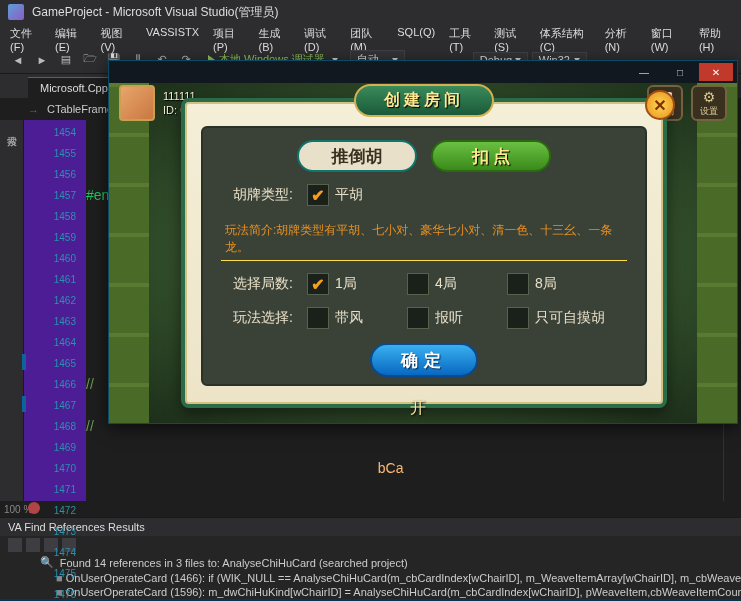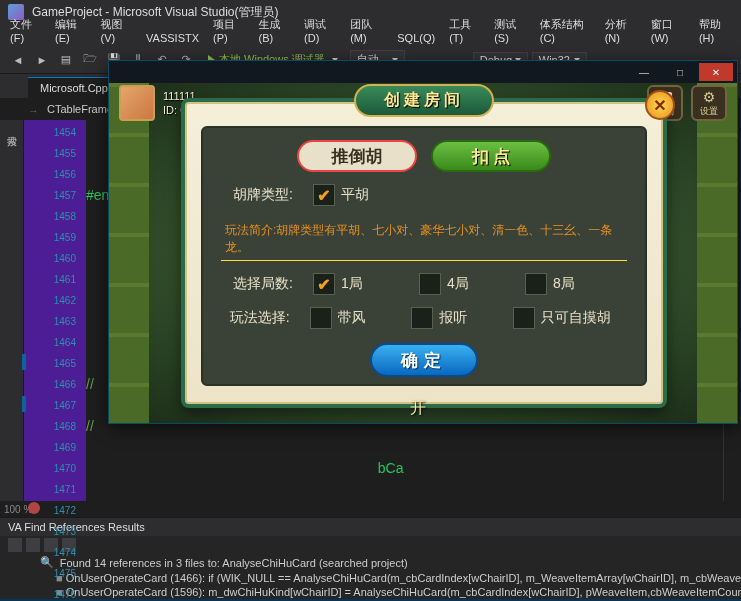--- a/index.html
+++ b/index.html
@@ -1,19 +1,19 @@
 <!DOCTYPE html>
 <html><head>
 <meta charset="utf-8">
 <style>
 *{margin:0;padding:0;box-sizing:border-box;font-family:"Segoe UI","Microsoft YaHei",sans-serif}
 body{width:741px;height:601px;background:#2d2d30;overflow:hidden;position:relative;color:#ddd;font-size:12px}
 .title-bar{height:24px;background:#2d2d30;display:flex;align-items:center;padding:0 8px;gap:8px}
 .logo{width:16px;height:16px;background:linear-gradient(135deg,#5c9fd6 0%,#8e5cc4 100%);border-radius:2px}
-.menu-bar{height:22px;display:flex;align-items:flex-end;padding:0 4px;gap:2px;background:#2d2d30}
+.menu-bar{height:22px;display:flex;align-items:flex-start;padding:0 4px;gap:2px;background:#2d2d30}
 .menu-item{padding:2px 6px;font-size:11px;cursor:pointer}
 .toolbar{height:28px;background:#2d2d30;display:flex;align-items:center;padding:0 8px;gap:4px;border-bottom:1px solid #1a1a1a}
 .tool-btn{width:20px;height:20px;display:flex;align-items:center;justify-content:center;cursor:pointer;color:#bbb;font-size:11px}
 .debug-btn{display:flex;align-items:center;gap:4px;padding:2px 8px;color:#8cc152;cursor:pointer;font-size:11px}
 .play-triangle{width:0;height:0;border-left:7px solid #8cc152;border-top:5px solid transparent;border-bottom:5px solid transparent}
 .combo{background:#333337;border:1px solid #3f3f46;padding:1px 6px;font-size:11px;min-width:55px;display:flex;align-items:center;justify-content:space-between}
 .combo-arrow{width:0;height:0;border-top:4px solid #ccc;border-left:3px solid transparent;border-right:3px solid transparent}
 .tabs{height:24px;background:#2d2d30;display:flex;align-items:flex-end;padding-left:28px}
 .tab{padding:4px 12px;font-size:11px;background:#2d2d30;cursor:pointer;display:flex;align-items:center;gap:6px}
 .tab.active{background:#1e1e1e;border-top:1px solid #007acc}
@@ -21,21 +21,21 @@
 .nav-bar{height:22px;background:#1e1e1e;display:flex;align-items:center;padding-left:28px;gap:8px;font-size:11px}
 .nav-item{display:flex;align-items:center;gap:4px;color:#ccc}
 .nav-sep{color:#666}
 .workspace{display:flex;height:calc(100% - 220px)}
 .sidebar{width:24px;background:#2d2d30;border-right:1px solid #1a1a1a;display:flex;flex-direction:column;align-items:center;padding-top:4px;gap:4px;position:relative}
 .sidebar-label{writing-mode:vertical-lr;font-size:10px;color:#aaa;margin-top:4px}
 .editor{flex:1;background:#1e1e1e;display:flex;position:relative}
 .gutter{width:62px;background:#4c1d95;padding-top:2px;text-align:right;color:#2b91af;font-family:Consolas,monospace;font-size:10px;line-height:21px;padding-right:10px;position:relative}
 .breakpoint{position:absolute;left:4px;width:12px;height:12px;background:#b14545;border-radius:50%}
 .bookmark{position:absolute;left:-2px;width:4px;height:16px;background:#0e639c}
-.code{flex:1;font-family:Consolas,monospace;font-size:14px;line-height:21px;color:#dcdcaa;padding-top:2px;white-space:pre;overflow:hidden}.id{color:#22c55e}.cmt{color:#6a9955}.pp{color:#22c55e}
+.code{flex:1;font-family:Consolas,monospace;font-size:14px;line-height:21px;color:#dcdcaa;padding-top:2px;white-space:pre;overflow:hidden}.id{color:#fdba74}.cmt{color:#6a9955}.pp{color:#22c55e}
 .right-strip{width:18px;background:#1e1e1e;border-left:1px solid #333}
 .bottom-strip{height:16px;background:#1e1e1e;display:flex;align-items:center;padding:0 4px;font-size:10px;color:#888}
 .find-panel{background:#252526;border-top:1px solid #1a1a1a;height:100px;overflow:hidden}
 .find-title{padding:3px 8px;font-size:11px;background:#2d2d30}
 .find-toolbar{padding:2px 8px;display:flex;gap:4px;align-items:center}
 .find-icon{width:14px;height:14px;background:#3e3e42}
 .find-summary{padding:2px 8px 2px 40px;font-size:11px;color:#ccc;display:flex;align-items:center;gap:6px}
 .ref-row{padding:1px 8px 1px 56px;font-size:11px;color:#ccc;white-space:nowrap;overflow:hidden}
 .ref-row.hl{background:#073655}
 .ref-bullet{color:#888}
@@ -53,23 +53,23 @@
 .top-icon-g{font-size:14px}
 .bamboo-side{position:absolute;top:0;bottom:0;width:40px;background:repeating-linear-gradient(to bottom,#5a7a32 0,#5a7a32 4px,#4a6a28 4px,#4a6a28 50px)}
 .bamboo-side.left{left:0}.bamboo-side.right{right:0}
 .calligraphy{position:absolute;inset:0;pointer-events:none;display:flex;align-items:center;justify-content:center;font-size:90px;color:rgba(20,30,15,0.18);font-family:KaiTi,STKaiti,serif;letter-spacing:20px;font-weight:bold}
 .dialog{position:absolute;left:72px;top:15px;width:486px;height:310px;background:linear-gradient(#f5efd8,#ede4c8);border:4px solid #2a6b4a;border-radius:8px;box-shadow:0 0 0 2px #d4c080 inset,0 6px 16px rgba(0,0,0,0.5)}
 .dialog-title{position:absolute;left:50%;top:-18px;transform:translateX(-50%);background:linear-gradient(#3a8a5a,#1a5a3a);border:2px solid #d4b050;border-radius:18px;padding:4px 28px;font-size:16px;color:#ffe890;font-weight:bold;text-shadow:1px 1px 1px #000;letter-spacing:4px}
 .dialog-close{position:absolute;right:-12px;top:-12px;width:30px;height:30px;border-radius:50%;background:radial-gradient(#ffd850,#e89020);border:2px solid #a05010;display:flex;align-items:center;justify-content:center;font-size:16px;color:#803000;font-weight:bold;cursor:pointer}
 .dialog-body{position:absolute;inset:24px 16px 18px;background:#3a4238;border-radius:6px;padding:12px 18px 14px;border:2px solid #2a3228}
 .mode-tabs{display:flex;justify-content:center;gap:14px;margin-bottom:10px}
 .mode-tab{width:120px;height:32px;border-radius:16px;display:flex;align-items:center;justify-content:center;font-size:17px;font-weight:bold;font-family:KaiTi,STKaiti,serif;cursor:pointer}
-.mode-tab.inactive{background:#e8e0c8;color:#3a3020;border:2px solid #ef4444}
+.mode-tab.inactive{background:#e8e0c8;color:#3a3020;border:2px solid #0f766e}
 .mode-tab.active{background:linear-gradient(#6ac042,#3a8a1a);color:#ffe890;border:2px solid #2a6a10;text-shadow:1px 1px 1px #000}
-.form-row{display:flex;align-items:center;margin:12px 0;gap:14px;color:#e8e0c8;font-size:14px}
+.form-row{display:flex;align-items:center;margin:12px 0;gap:8px;color:#e8e0c8;font-size:14px}
 .form-label{width:72px;text-align:right;margin-right:6px}
 .chk{width:22px;height:22px;background:#1a201a;border:1px solid #58604e;display:flex;align-items:center;justify-content:center;cursor:pointer}
 .chk.on::after{content:"✔";color:#f5a020;font-size:16px;font-weight:bold}
 .opt{display:flex;align-items:center;gap:6px;width:92px}
 .desc{font-size:12px;color:#e89020;padding:4px 0 4px 4px;border-bottom:1px solid #fde047}
 .confirm-btn{display:block;margin:14px auto 0;width:108px;height:34px;border-radius:17px;background:linear-gradient(#3ab0f0,#0868c0);border:2px solid #0a4a90;color:#fff;font-size:17px;font-weight:bold;letter-spacing:6px;cursor:pointer;text-shadow:1px 1px 1px #003060}
 .bottom-banner{position:absolute;left:50%;bottom:4px;transform:translateX(-50%);color:#f5e8a0;font-size:16px;font-family:KaiTi,STKaiti,serif;letter-spacing:10px;text-shadow:1px 1px 2px #000}
 .right-tab-strip{position:absolute;right:0;top:88px;width:18px;writing-mode:vertical-lr;font-size:10px;color:#aaa;padding-top:4px}
 .chev{width:0;height:0;border-top:4px solid #ccc;border-left:3px solid transparent;border-right:3px solid transparent;display:inline-block;margin-left:3px}
 </style>

